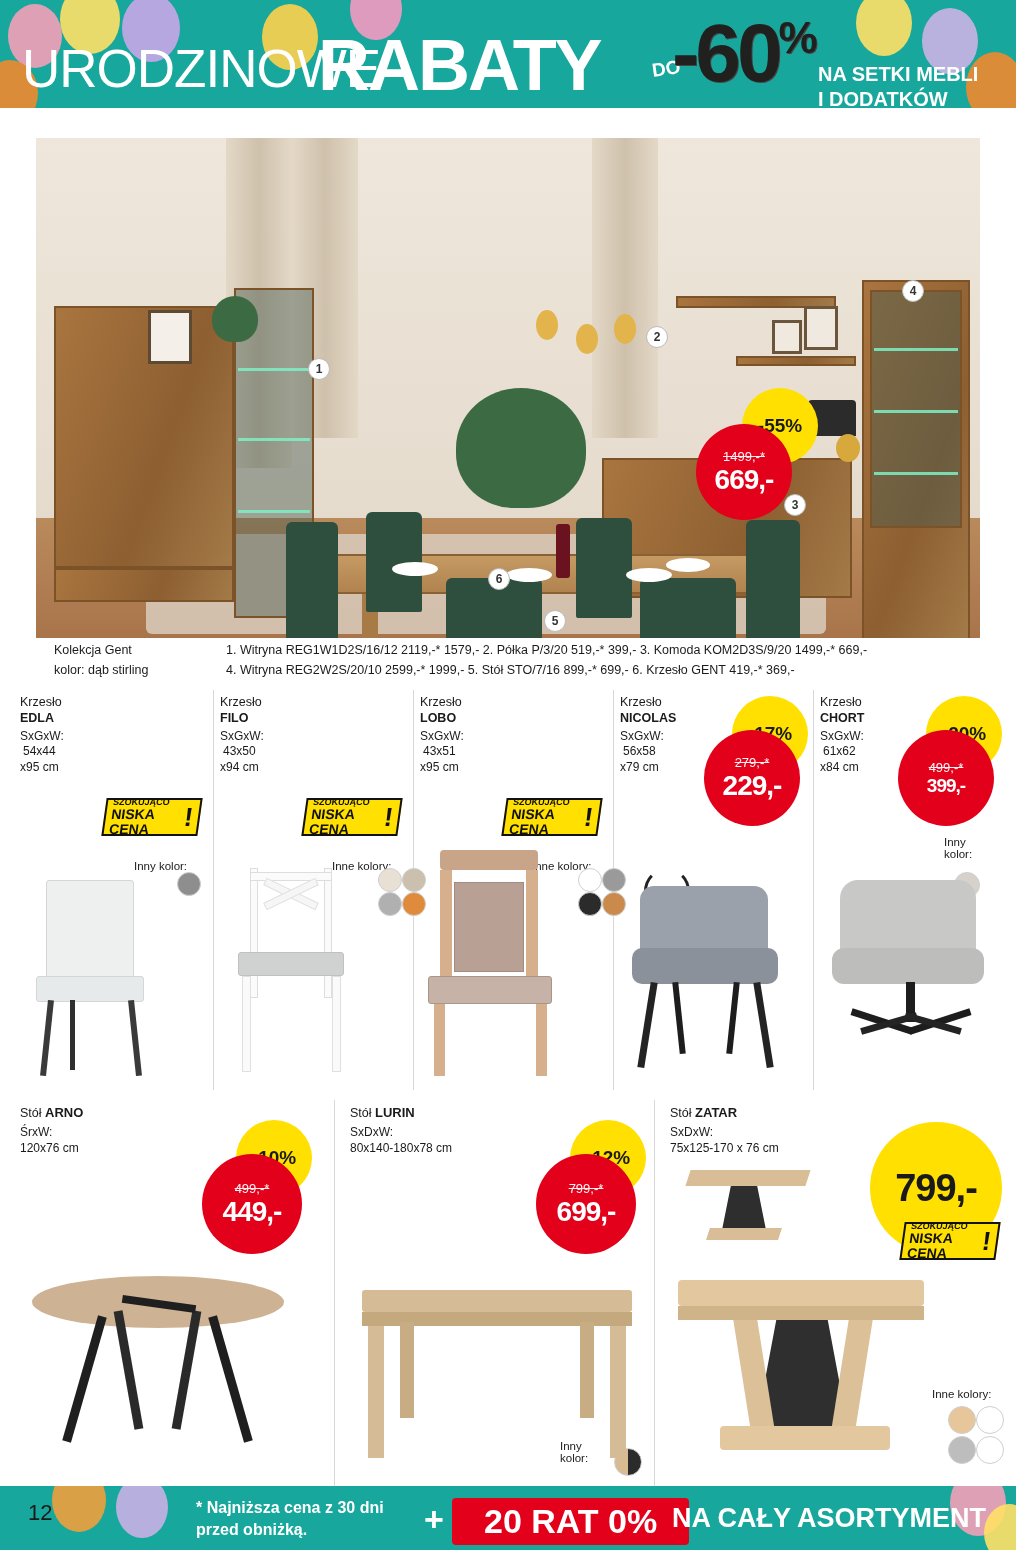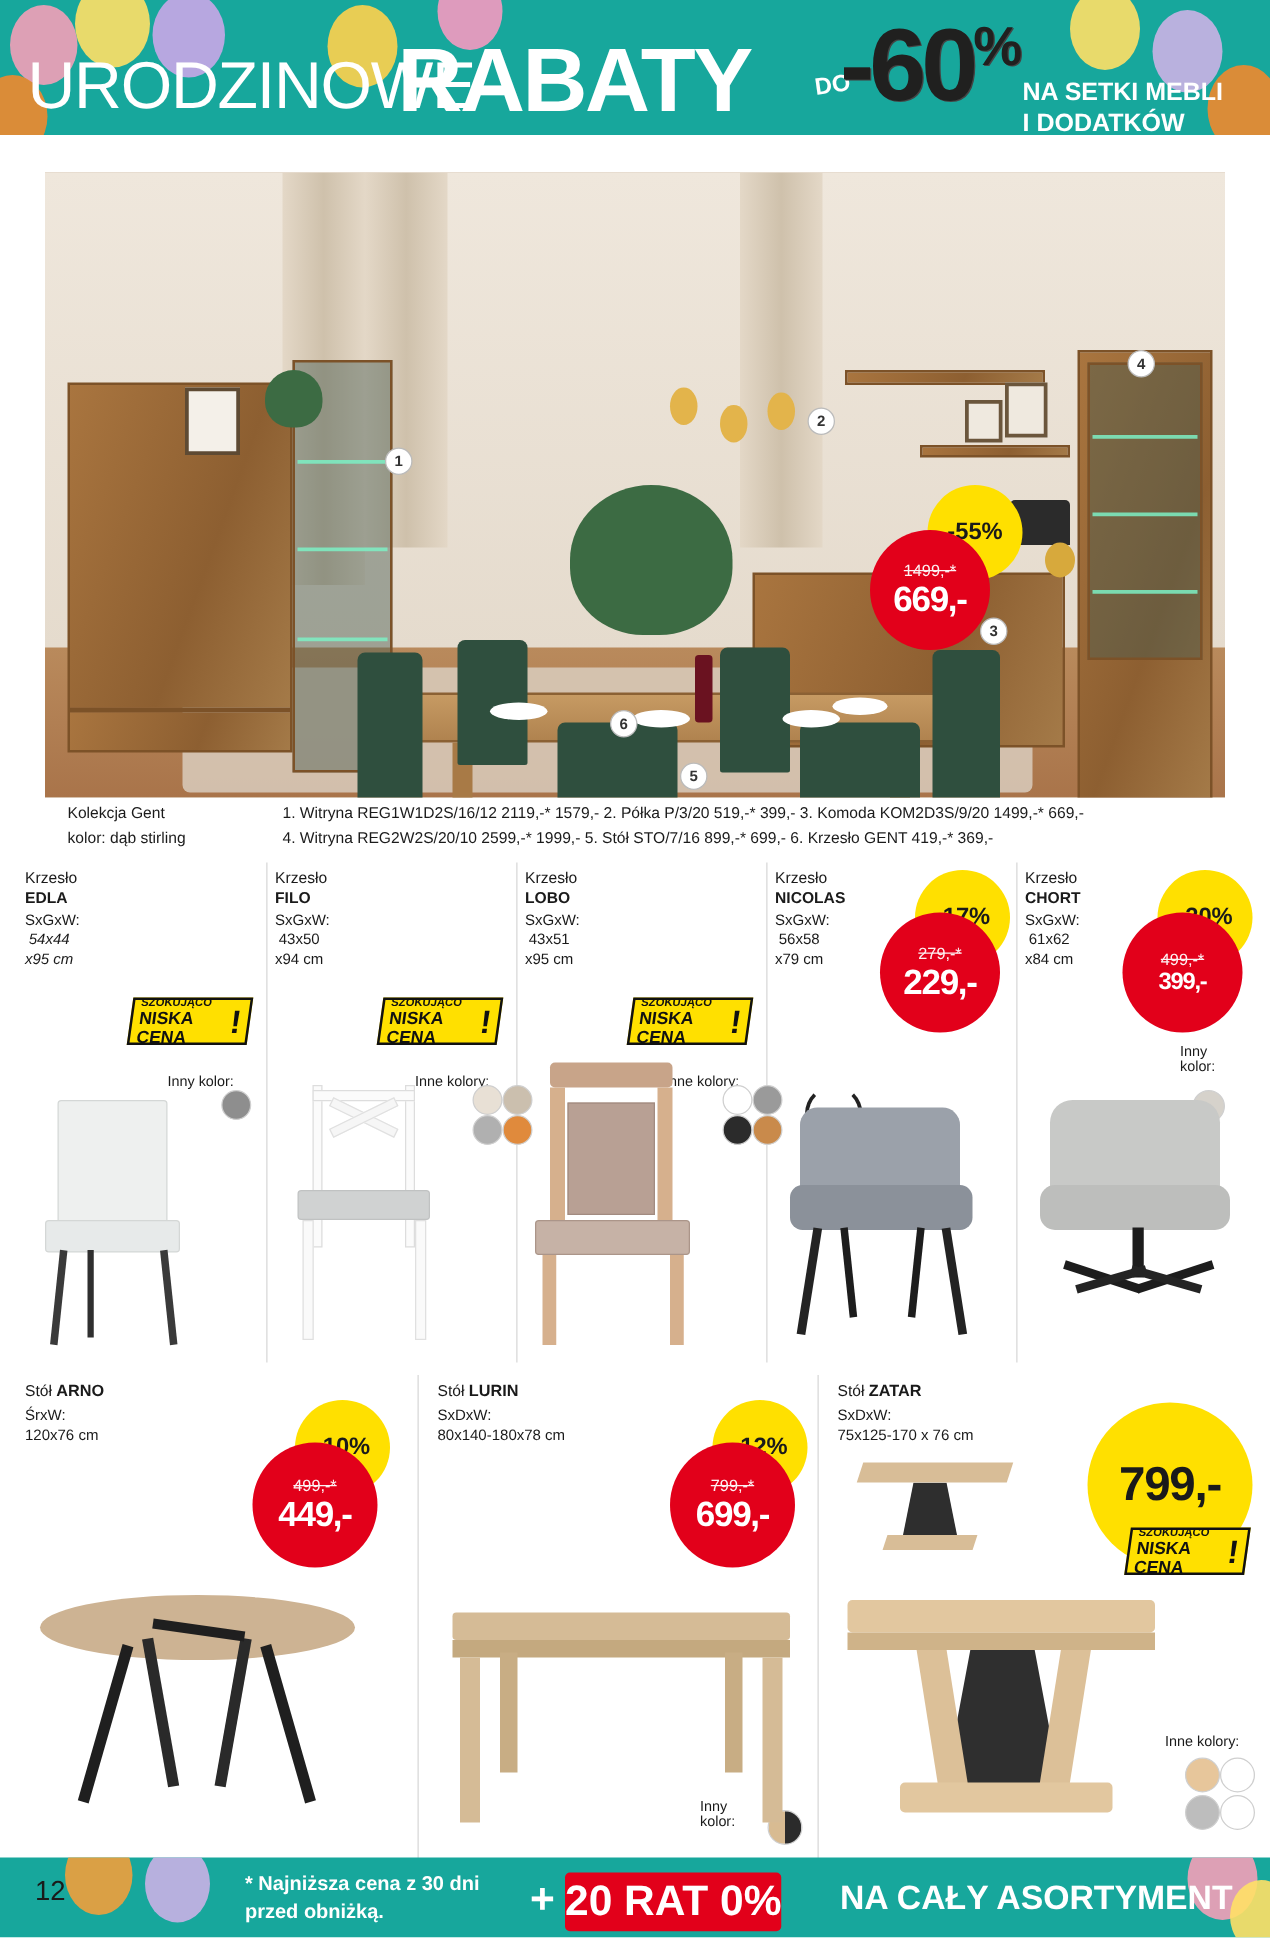--- a/index.html
+++ b/index.html
@@ -119,21 +119,21 @@
     background:#17a79c; overflow:hidden;
   }
   .pageno { position:absolute; left:28px; top:1500px; font-size:22px; color:#1a1a1a; font-weight:500; }
   .foot-note {
     position:absolute; left:196px; top:1497px; color:#fff; font-size:16px;
     font-weight:bold; line-height:1.35;
   }
   .foot-plus { position:absolute; left:424px; top:1500px; color:#fff; font-size:34px; font-weight:bold; }
   .foot-rat {
     position:absolute; left:452px; top:1498px; background:#e2001a; color:#fff;
-    font-size:34px; font-weight:bold; padding:4px 0; border-radius:4px;
+    font-size:34px; font-weight:bold; padding:4px 32px; border-radius:4px;
   }
   .foot-ass { position:absolute; left:672px; top:1503px; color:#fff; font-size:27px; font-weight:bold; }
 </style>
 </head>
 <body>
 
 <div class="header">
   <div class="balloon" style="left:8px;top:4px;width:54px;height:64px;background:#f3a0b8;"></div>
   <div class="balloon" style="left:60px;top:-16px;width:60px;height:70px;background:#ffe066;"></div>
   <div class="balloon" style="left:122px;top:-6px;width:58px;height:68px;background:#c9a7e8;"></div>
@@ -236,21 +236,21 @@
     <div>4. Witryna REG2W2S/20/10  2599,-*  1999,-   5. Stół STO/7/16  899,-*  699,-   6. Krzesło GENT  419,-*  369,-</div>
   </div>
 </div>
 
 <div class="row1">
 
   <div class="cell" style="left:0px;width:200px;">
     <div class="ptitle" style="position:absolute;left:6px;top:4px;">Krzesło</div>
     <div class="ptitle" style="position:absolute;left:6px;top:20px;font-weight:bold;">EDLA</div>
     <div class="dims" style="position:absolute;left:6px;top:38px;">SxGxW:</div>
-    <div class="dims" style="position:absolute;left:6px;top:53px;white-space:pre-line;font-style:italic;">54x44
+    <div class="dims" style="position:absolute;left:6px;top:53px;white-space:pre-line;">54x44
 x95 cm</div>
     <div class="low-price-badge" style="left:90px;top:108px;">
       <div>
         <div>SZOKUJĄCO</div>
         <div class="big">NISKA</div>
         <div class="big">CENA</div>
       </div>
       <div class="excl">!</div>
     </div>
     <div class="swatch-label" style="position:absolute;left:120px;top:170px;">Inny kolor:</div>

